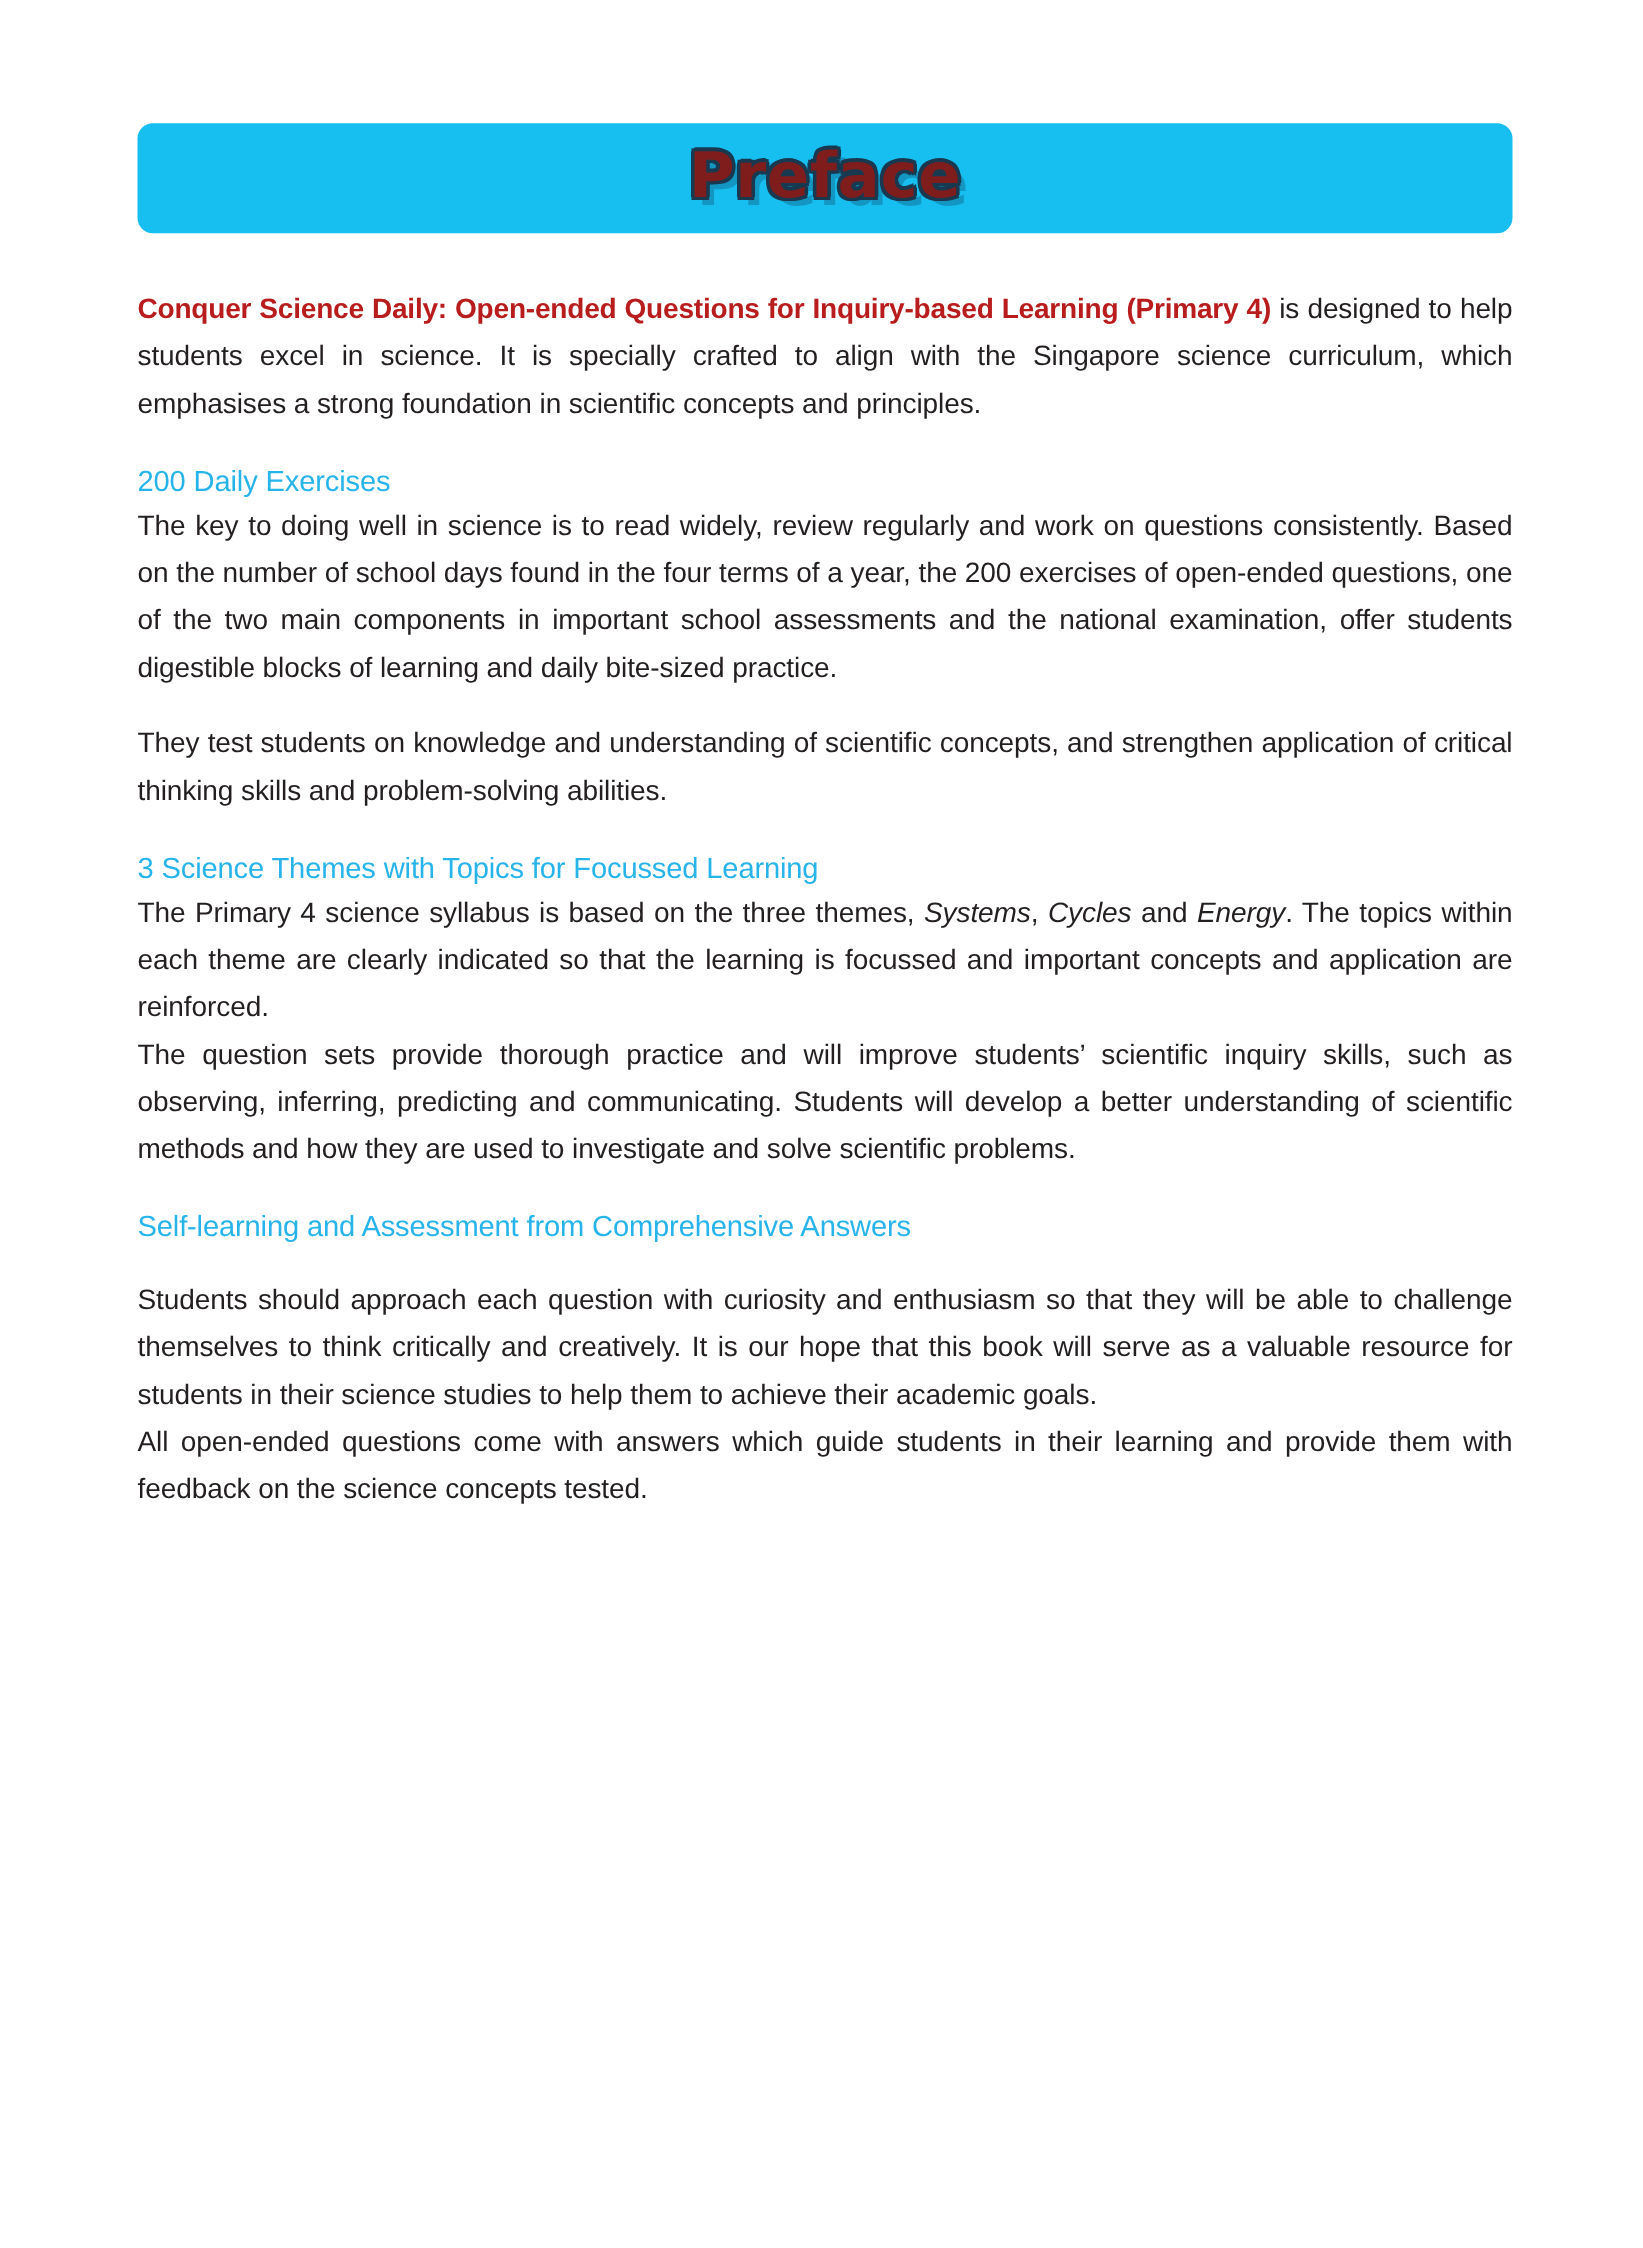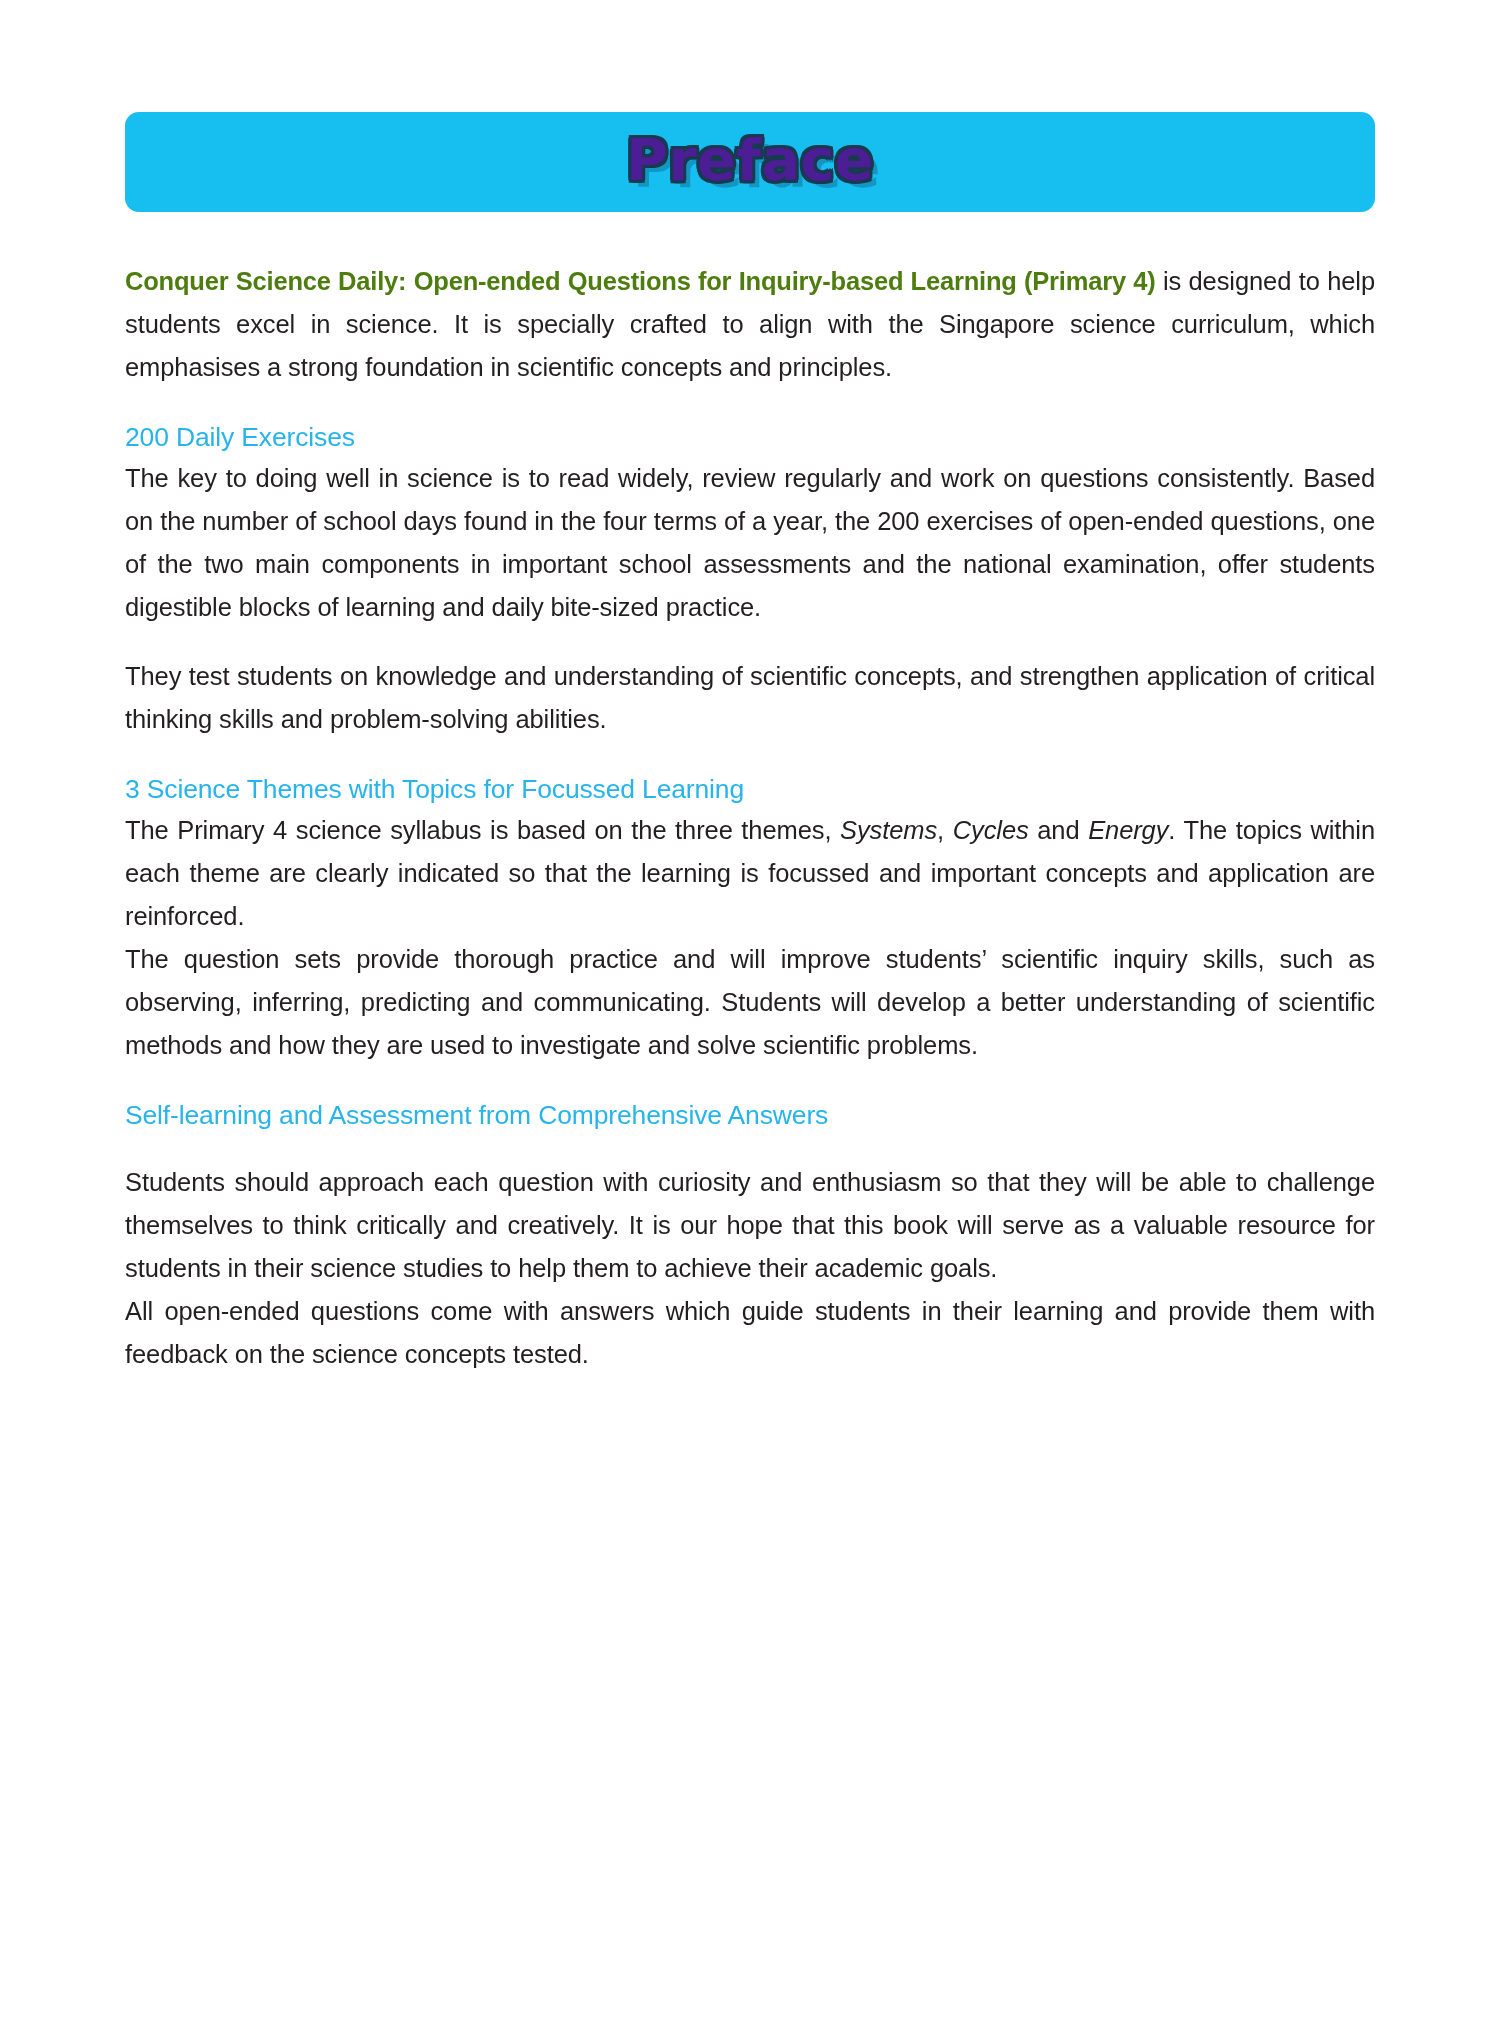--- a/index.html
+++ b/index.html
@@ -37,21 +37,21 @@
     display: flex;
     align-items: center;
     justify-content: center;
     margin-bottom: 48px;
   }
   .banner-title {
     font-family: "DejaVu Sans", sans-serif;
     font-size: 57px;
     font-weight: bold;
     letter-spacing: 0.5px;
-    color: #4c1d95;
+    color: #7f1d1d;
     text-shadow:
       -2.6px -2.6px 0 #18394f,
        2.6px -2.6px 0 #18394f,
       -2.6px  2.6px 0 #18394f,
        2.6px  2.6px 0 #18394f,
       -3.2px 0 0 #18394f,
        3.2px 0 0 #18394f,
        0 -3.2px 0 #18394f,
        0  3.2px 0 #18394f,
        7px 7px 0 rgba(13,60,90,0.30);
@@ -67,21 +67,21 @@
     font-family: "Liberation Sans", sans-serif;
     font-size: 25.5px;
     line-height: 43px;
     color: #231f20;
     text-align: justify;
     font-weight: 300;
     letter-spacing: -0.1px;
   }
   .intro-strong {
     font-weight: bold;
-    color: #4d7c0f;
+    color: #b91c1c;
     letter-spacing: -0.2px;
   }
   .section-head {
     font-family: "Liberation Sans", sans-serif;
     font-size: 26.5px;
     font-weight: normal;
     color: #27B4EB;
     letter-spacing: -0.15px;
     line-height: 40px;
     margin: 0;

